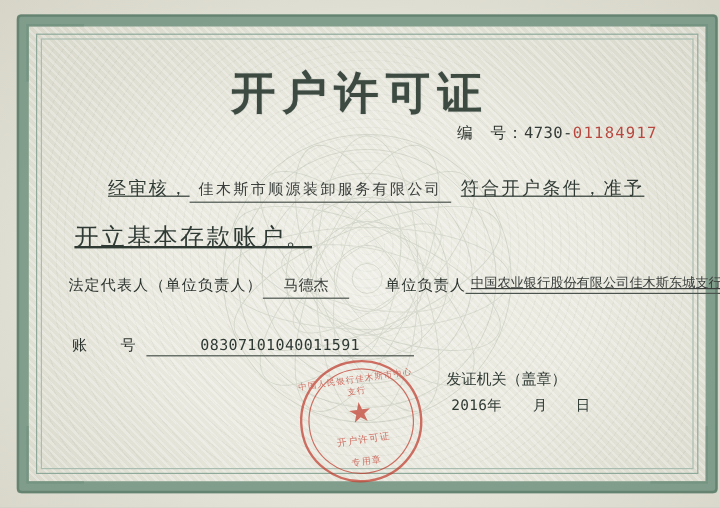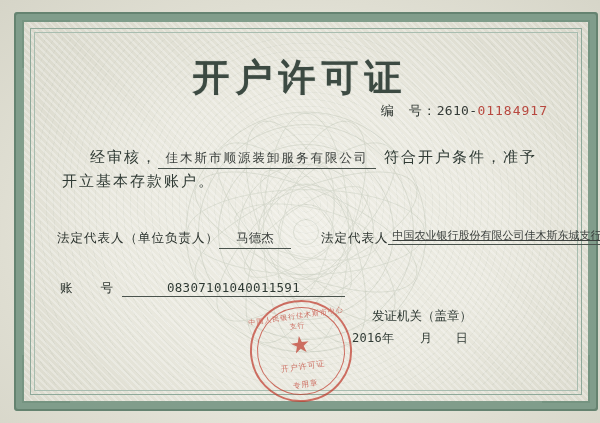--- a/index.html
+++ b/index.html
@@ -104,27 +104,27 @@
     border-bottom:1px solid #4a534d;
     display:inline-block;
     text-align:center;
     padding:0 4px 1px 4px;
   }
 
   
   #approval-row{top:108px;left:57px;}
   #number-row{top:102px;right:52px;font-size:13px;}
   #line1{top:148px;left:90px;}
-  #line2{top:172px;left:62px;font-size:15px;letter-spacing:2px;}
+  #line2{top:184px;left:62px;font-size:20px;letter-spacing:2px;text-decoration:underline;}
   #line3{top:230px;left:57px;}
   #line4{top:280px;left:60px;}
   #issuer{top:308px;left:372px;font-size:12.5px;}
-  #date{top:330px;left:352px;font-size:12px;}
-
-  .big{font-size:15px;letter-spacing:2px;}
+  #date{top:330px;left:376px;font-size:12px;}
+
+  .big{font-size:15px;letter-spacing:2px;text-decoration:underline;}
 
   
   .seal{
     position:absolute;
     left:250px;top:300px;
     width:98px;height:98px;
     border-radius:50%;
     border:2.4px solid #c0392b;
     opacity:.70;
     transform:rotate(-8deg);
@@ -193,32 +193,32 @@
       </g>
     </g>
   </svg>
 
   <div class="content">
 
     <div class="title">开户许可证</div>
 
 
     <div class="row" id="number-row">
-      <span class="lbl">编　号：</span><span class="mono val">2610-</span><span class="red">01184917</span>
+      <span class="lbl">编　号：</span><span class="mono val">4730-</span><span class="red">01184917</span>
     </div>
 
     <div class="row big" id="line1">
       <span>经审核，</span><span class="uline hand" style="font-size:12.5px;min-width:210px;">佳木斯市顺源装卸服务有限公司</span><span style="padding-left:8px;">符合开户条件，准予</span>
     </div>
 
     <div class="row" id="line2">开立基本存款账户。</div>
 
     <div class="row" id="line3">
       <span class="lbl">法定代表人（单位负责人）</span><span class="uline hand" style="min-width:64px;">马德杰</span>
-      <span class="lbl" style="padding-left:26px;">法定代表人</span><span class="uline hand" style="min-width:150px;font-size:11px;white-space:normal;line-height:1.15;vertical-align:top;text-align:left;text-decoration:underline;">中国农业银行股份有限公司佳木斯东城支行</span>
+      <span class="lbl" style="padding-left:26px;">单位负责人</span><span class="uline hand" style="min-width:150px;font-size:11px;white-space:normal;line-height:1.15;vertical-align:top;text-align:left;text-decoration:underline;">中国农业银行股份有限公司佳木斯东城支行</span>
     </div>
 
     <div class="row" id="line4">
       <span class="lbl">账　　号</span><span class="uline mono" style="min-width:215px;margin-left:8px;text-align:center;">08307101040011591</span>
     </div>
 
     <div class="row" id="issuer">发证机关（盖章）</div>
 
     <div class="row" id="date">
       <span class="mono">2016</span><span>年</span>

